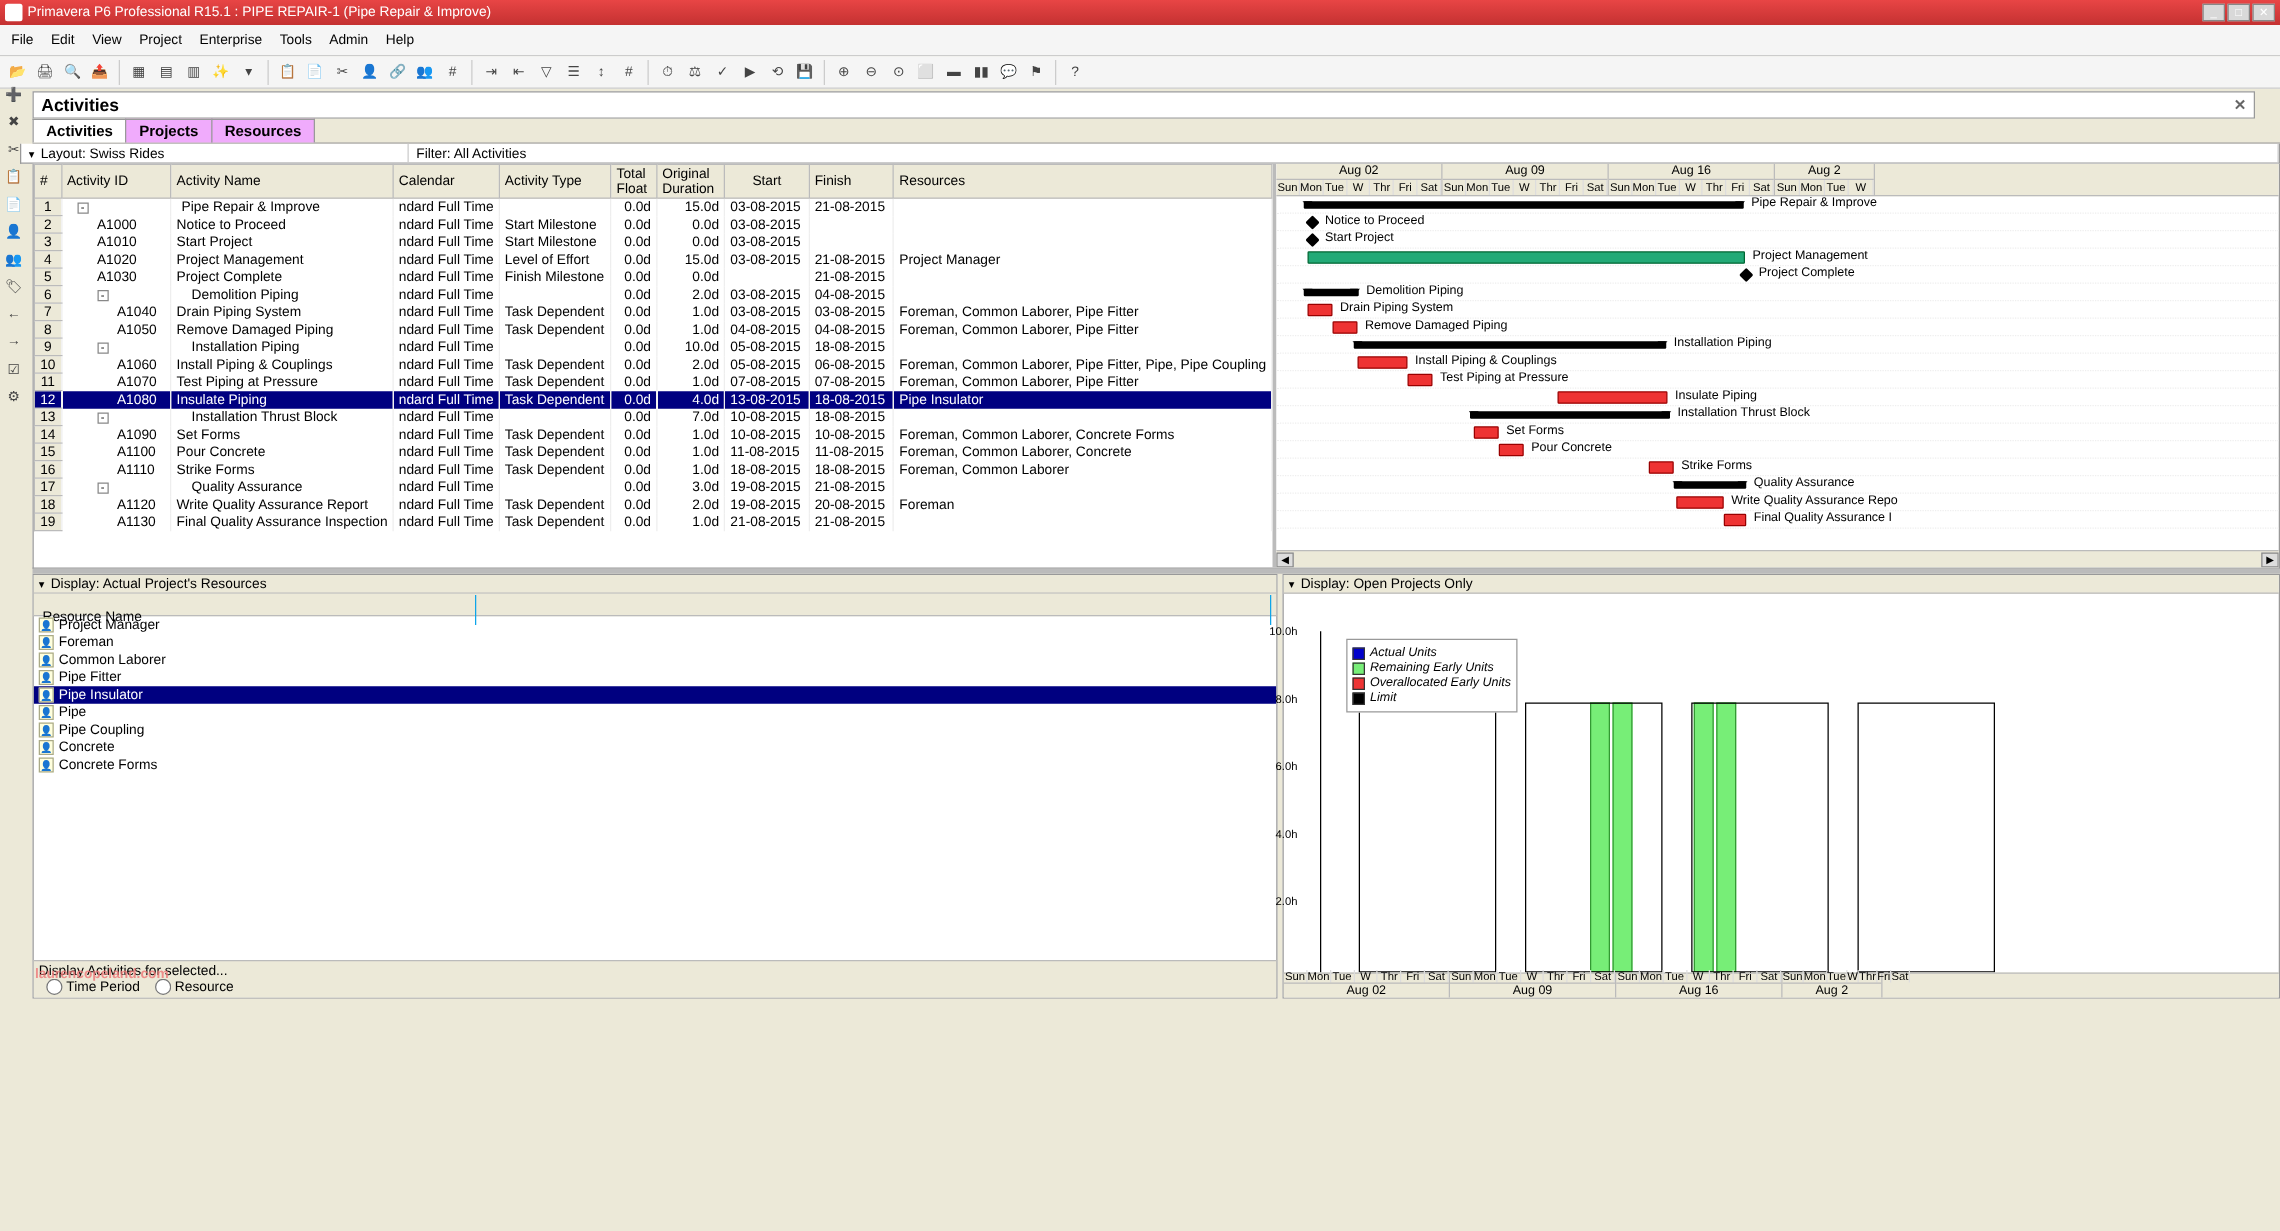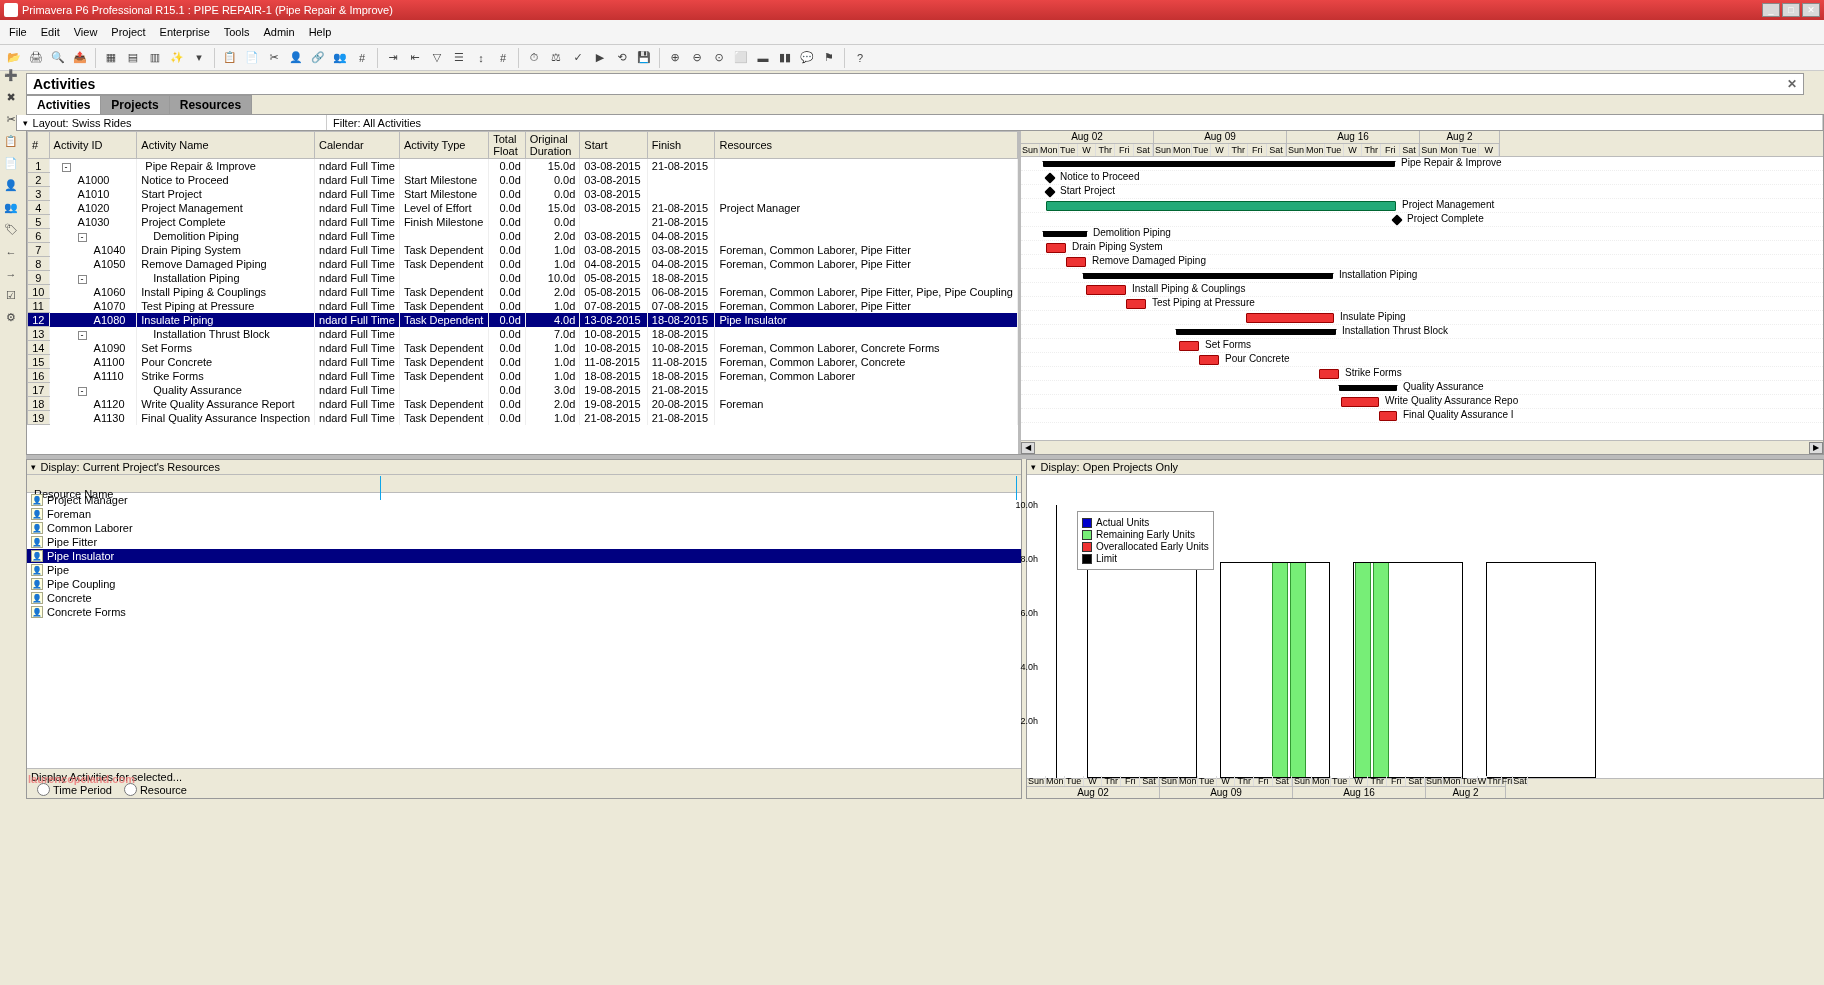--- a/index.html
+++ b/index.html
@@ -11,21 +11,21 @@
 .menubar { background: #f5f5f5; border-bottom: 1px solid #ccc; height: 18px; display: flex; align-items: center; padding: 12px 4px; gap: 4px; }
 .menubar span { padding: 1px 5px; cursor: default; }
 .toolbars { background: #f5f5f5; border-bottom: 1px solid #ccc; height: 26px; display: flex; align-items: center; padding: 0 4px; gap: 2px; }
 .tbtn { width: 20px; height: 20px; border: 1px solid transparent; display:flex;align-items:center;justify-content:center; font-size:11px; color:#444; cursor:pointer;}
 .tsep { width:1px; height:20px; background:#ccc; margin:0 3px; }
 .section-title { background:#fff; border:1px solid #999; margin:2px 20px 0 26px; padding:2px 6px; font-weight:bold; font-size:14px; display:flex; align-items:center;}
 .section-title .close-x { margin-left:auto; cursor:pointer; font-size:12px;color:#666;}
 .left-toolbar { position:absolute; left:2px; top:66px; width:20px; display:flex; flex-direction:column; gap:4px; }
 .left-toolbar .tbtn { width:18px; height:18px; }
 .tabs { margin-left:26px; display:flex; border-bottom:1px solid #999; background:#ece9d8; }
-.tab { padding:2px 10px; border:1px solid #999; border-bottom:none; background:#a3a3a3; margin-right:-1px; cursor:pointer; font-weight:bold; font-size:12px;}
+.tab { padding:2px 10px; border:1px solid #999; border-bottom:none; background:#f0abfc; margin-right:-1px; cursor:pointer; font-weight:bold; font-size:12px;}
 .tab.active { background:#fff; }
 .layout-bar { margin-left:16px; background:#fff; border:1px solid #999; border-top:none; display:flex; font-size:11px; height:16px;}
 .layout-bar .seg { padding:1px 6px; border-right:1px solid #ccc; display:flex; align-items:center; gap:3px;}
 .dropdown-arrow::before { content:"▾"; font-size:9px; margin-right:2px;}
 .main-grid { margin-left:26px; border:1px solid #999; border-top:none; background:#fff; height:324px; display:flex; }
 .grid-left { flex:0 0 994px; overflow:hidden; border-right:3px solid #bbb;}
 .grid-right { flex:1; overflow:hidden; position:relative;}
 table.activities { border-collapse:collapse; width:100%; font-size:11px; }
 table.activities th { background:#ece9d8; border:1px solid #bbb; padding:1px 4px; text-align:left; font-weight:normal; height:26px; }
 table.activities td { border-right:1px solid #eee; padding:0 4px; height:14px; white-space:nowrap; overflow:hidden;}
@@ -54,21 +54,21 @@
 .panel-left { flex:0 0 996px; margin-right:4px;}
 .panel-right { flex:1;}
 .panel-hdr { background:#ece9d8; border-bottom:1px solid #bbb; padding:1px 4px; font-size:11px; display:flex;align-items:center;gap:3px;}
 .res-hdr { background:#ece9d8; border-bottom:1px solid #bbb; padding:1px 4px; height:18px; display:flex;}
 .res-hdr .col { border-right:1px solid #0ea5e9; padding:12px 3px; flex:0 0 350px;}
 .res-list { flex:1; overflow:auto;}
 .res-item { padding:0 4px; height:14px; display:flex; align-items:center; gap:4px; cursor:pointer;}
 .res-item.selected { background:#000080; color:#fff;}
 .res-icon { width:12px;height:12px; background:#ffd; border:1px solid #aa8; font-size:8px; display:flex;align-items:center;justify-content:center;}
 .panel-footer { background:#ece9d8; border-top:1px solid #bbb; padding:2px 4px; font-size:11px;}
-.legend { position:absolute; top:36px; left:50px; background:#fff; border:1px solid #999; padding:4px; font-size:10px; z-index:5;}
+.legend { position:absolute; top:36px; left:50px; background:#fff; border:1px solid #999; padding:4px; font-size:10px; z-index:5;font-style:italic;}
 .legend div { display:flex; align-items:center; gap:4px; margin:1px 0;}
 .lg-sw { width:10px;height:10px; border:1px solid #333;}
 .profile-chart { position:relative; flex:1; }
 .profile-axis { position:absolute; left:0; top:30px; bottom:20px; width:30px; border-right:1px solid #000;}
 .profile-axis span { position:absolute; right:18px; font-size:9px; transform:translateY(-50%);}
 .profile-bars { position:absolute; left:30px; right:0; top:30px; bottom:20px; }
 .pbar { position:absolute; bottom:0; background:#7e7; border:1px solid #393; width:16px;}
 .profile-footer { position:absolute; bottom:0; left:0; right:0; height:20px; background:#ece9d8; border-top:1px solid #bbb; display:flex;}
 .radio-row { display:flex; gap:12px; padding:0 6px;}
 .radio-row label { display:flex; align-items:center; gap:3px;}
@@ -186,21 +186,21 @@
     <table class="activities">
       <thead>
           <tr id="thead-row">
             <th style="width: 24px;">#</th>
             <th style="width: 140px;">Activity ID</th>
             <th style="width: 140px;">Activity Name</th>
             <th style="width: 60px;">Calendar</th>
             <th style="width: 96px;">Activity Type</th>
             <th style="width: 60px;">Total Float</th>
             <th style="width: 84px;">Original Duration</th>
-            <th style="width: 84px;">Start</th>
+            <th style="width: 84px; text-align: center;">Start</th>
             <th style="width: 86px;">Finish</th>
             <th style="width: 220px;">Resources</th>
           </tr>
         </thead>
       <tbody id="tbody">
           <tr class="row summary">
             <td class="rownum">1</td>
             <td style="padding-left: 12px;"><span class="expander">-</span><span></span></td>
             <td><span style="padding-left:4px">Pipe Repair &amp; Improve</span></td>
             <td>ndard Full Time</td>
@@ -562,21 +562,21 @@
       <div class="arrow">▶</div>
     </div>
   </div>
 </div>
 
 <div class="splitter-h"></div>
 
 <div class="bottom-panels">
   <div class="panel panel-left">
     <div class="panel-hdr dropdown-arrow">
-        <span>Display: Current Project's Resources</span>
+        <span>Display: Actual Project's Resources</span>
       </div>
     <div class="res-hdr">
       <div class="col"><span>Resource Name</span></div>
       <div class="col" style="flex:1;"></div>
     </div>
     <div class="res-list" id="res-list">
         <div class="res-item">
           <span class="res-icon">👤</span>
           <span>Project Manager</span>
         </div>

